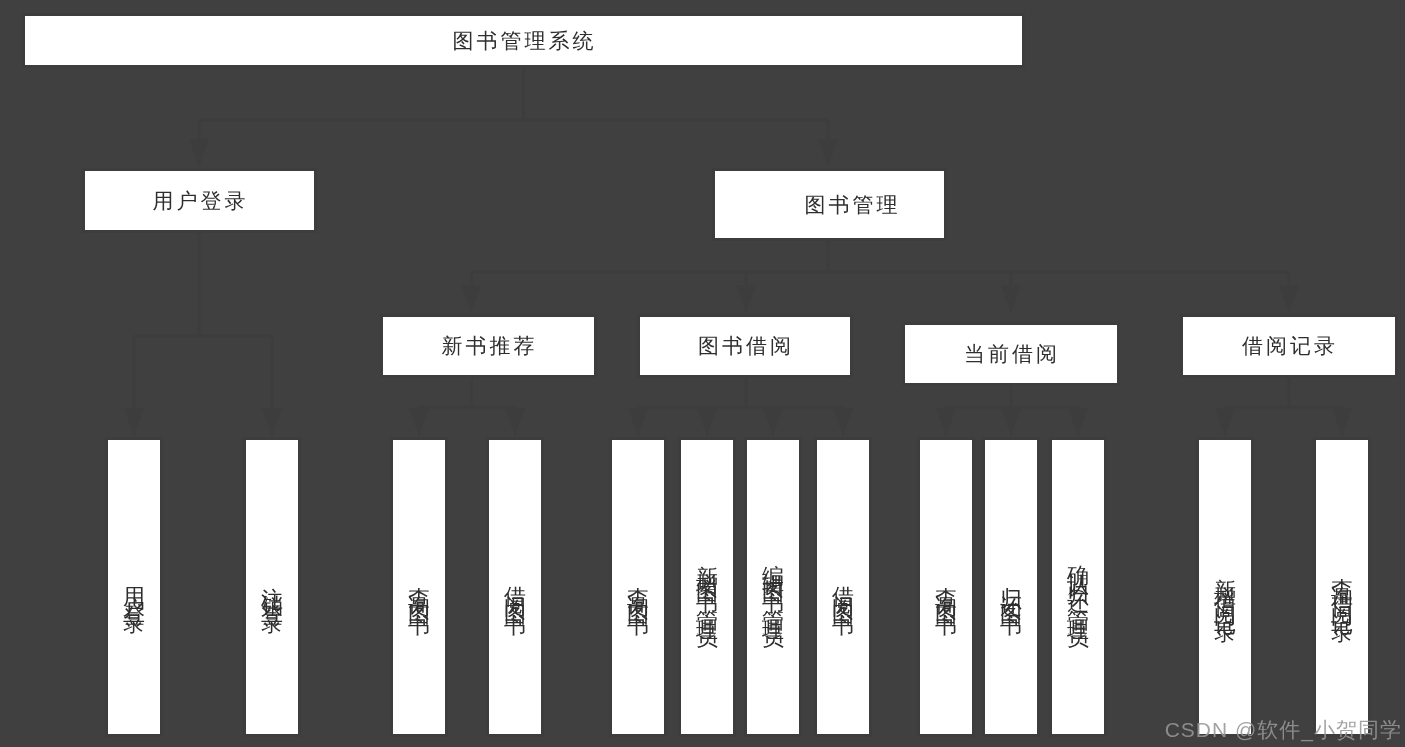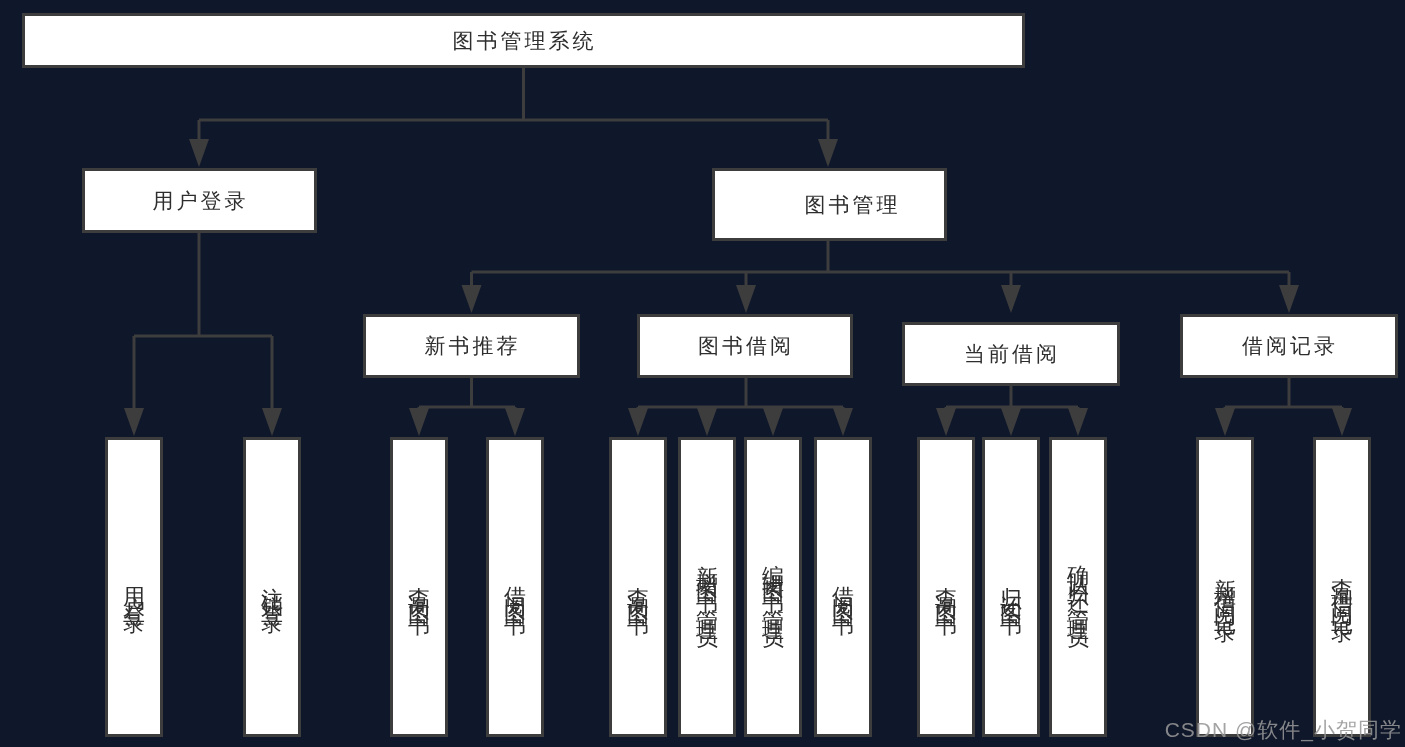--- a/index.html
+++ b/index.html
@@ -1,20 +1,20 @@
 <!DOCTYPE html>
 <html><head>
 <meta charset="utf-8">
 <style>
   html, body { margin: 0; padding: 0; background: #ffffff; }
   #canvas {
     position: relative;
     width: 1405px;
     height: 747px;
-    background: #0f172a;
+    background: #404040;
     overflow: hidden;
     font-family: "Liberation Sans", sans-serif;
   }
   #connectors {
     position: absolute;
     left: 0; top: 0;
     z-index: 0;
   }
   .box {
     position: absolute;
@@ -37,21 +37,21 @@
     line-height: 1;
     white-space: nowrap;
   }
   
   .n-root  { left: 22px;  top: 13px;  width: 1003px; height: 55px; }
   
   .n-l2a   { left: 82px;  top: 168px; width: 235px; height: 65px; }
   .n-l2b   { left: 712px; top: 168px; width: 235px; height: 73px; padding-left: 44px; }
   
   .n-l3    { top: 314px; height: 64px; }
-  .n-l3a   { left: 363px;  width: 217px; }
+  .n-l3a   { left: 380px;  width: 217px; }
   .n-l3b   { left: 637px;  width: 216px; }
   .n-l3c   { left: 902px;  width: 218px; margin-top: 8px; }
   .n-l3d   { left: 1180px; width: 218px; }
   
   .n-l4    { top: 437px; height: 300px; width: 58px; }
   .p1  { left: 105px; }  .p2  { left: 243px; }
   .p3  { left: 390px; }  .p4  { left: 486px; }
   .p5  { left: 609px; }  .p6  { left: 678px; }
   .p7  { left: 744px; }  .p8  { left: 814px; }
   .p9  { left: 917px; }  .p10 { left: 982px; } .p11 { left: 1049px; }

